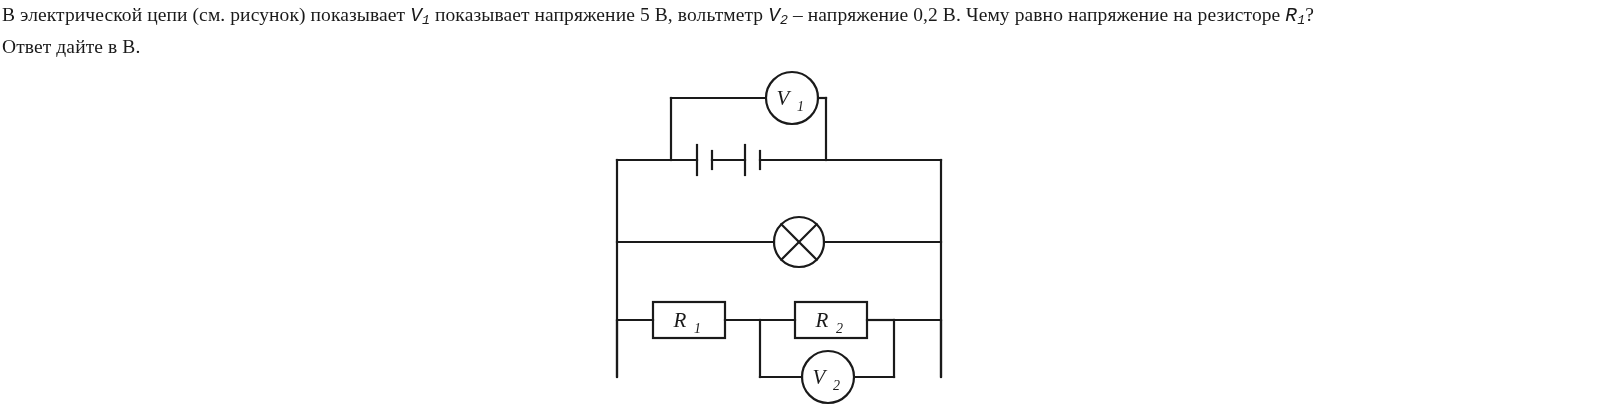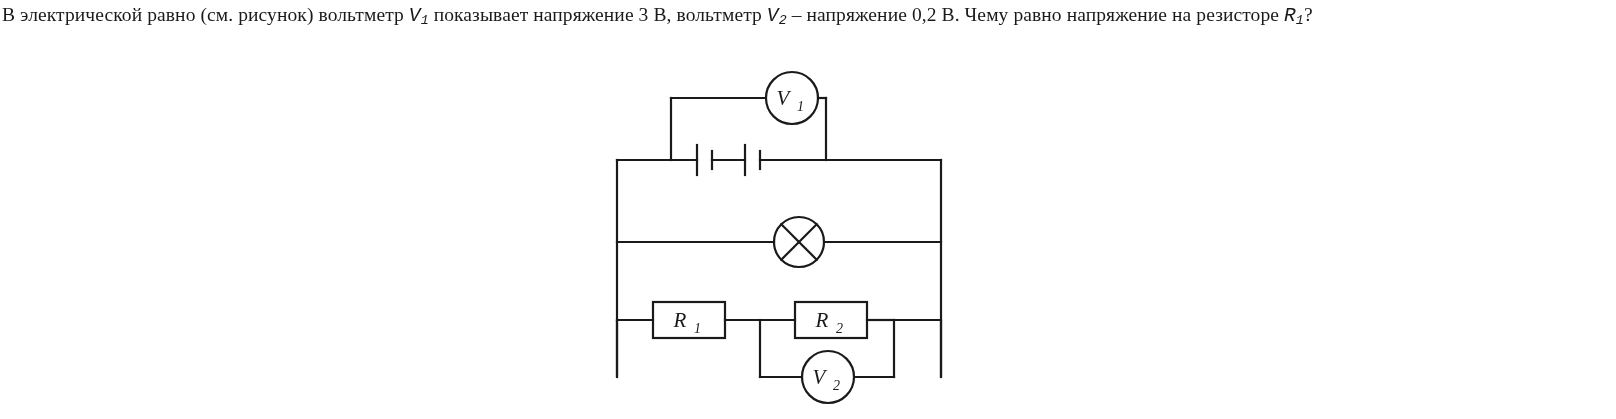--- a/index.html
+++ b/index.html
@@ -51,21 +51,22 @@
     font-family: "Liberation Serif", "DejaVu Serif", serif;
     font-style: italic;
     font-size: 14px;
     fill: #1a1a1a;
   }
 </style>
 </head>
 <body>
 
 <div id="problem-text">
-  <span>В электрической равно (см. рисунок) вольтметр </span><span class="var"><span>V</span><span class="sub">1</span></span><span> показывает напряжение 3 В, вольтметр </span><span class="var"><span>V</span><span class="sub">2</span></span><span> – напряжение 0,2 В. Чему равно напряжение на резисторе </span><span class="var"><span>R</span><span class="sub">1</span></span><span>?</span><br>
+  <span>В электрической цепи (см. рисунок) показывает </span><span class="var"><span>V</span><span class="sub">1</span></span><span> показывает напряжение 5 В, вольтметр </span><span class="var"><span>V</span><span class="sub">2</span></span><span> – напряжение 0,2 В. Чему равно напряжение на резисторе </span><span class="var"><span>R</span><span class="sub">1</span></span><span>?</span><br>
+  <span>Ответ дайте в В.</span>
 </div>
 
 <div id="figure">
   <svg width="1616" height="357" viewBox="0 0 1616 357" xmlns="http://www.w3.org/2000/svg">
     <g fill="none" stroke="#1a1a1a" stroke-width="2.2" stroke-linecap="square">
 
       <path d="M 671 36 L 765 36"></path>
       <path d="M 818 36 L 826 36"></path>
       <path d="M 671 36 L 671 98"></path>
       <path d="M 826 36 L 826 98"></path>

